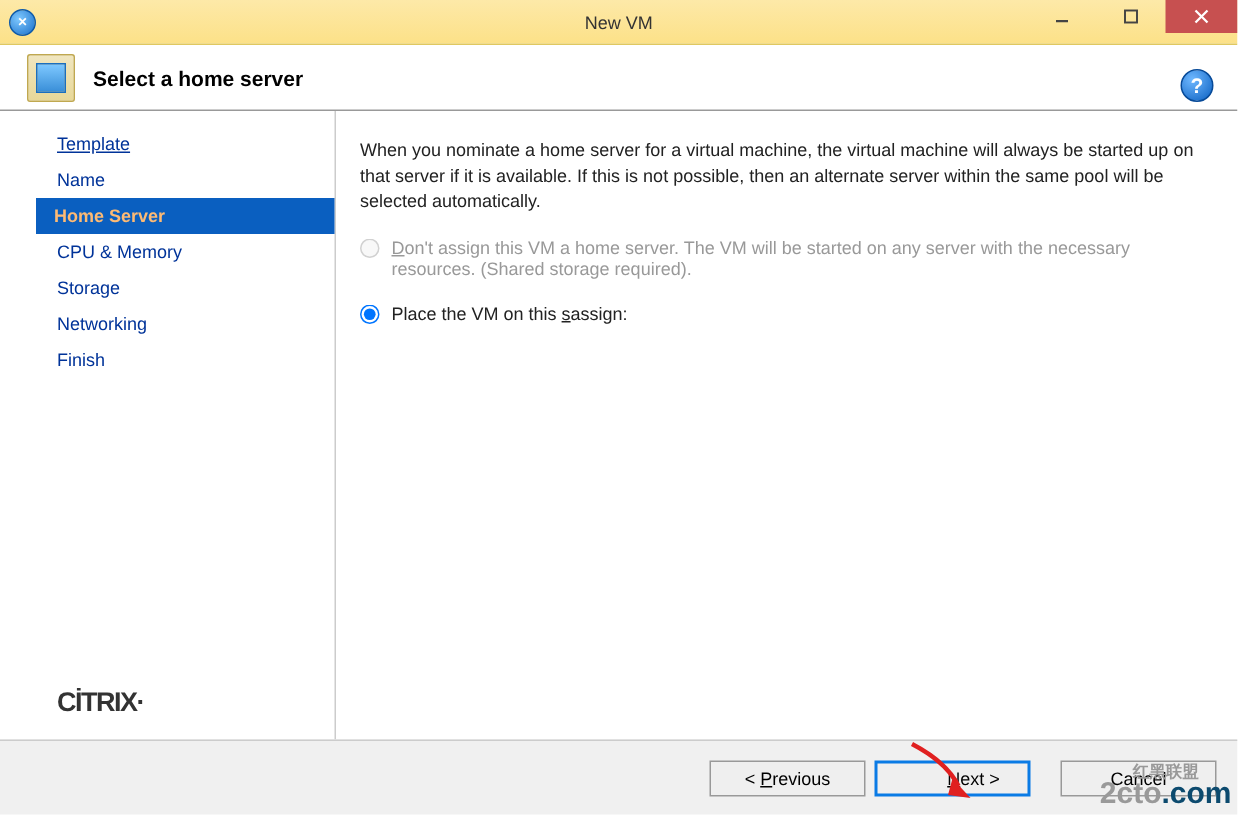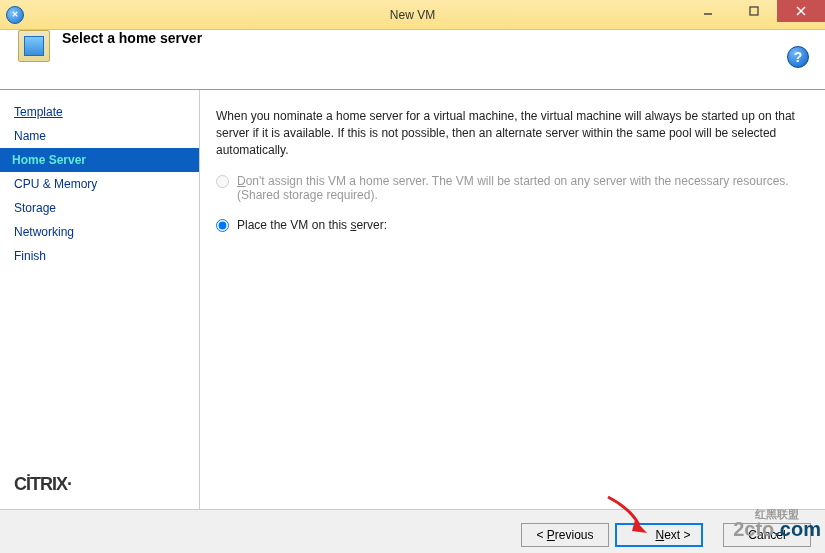--- a/index.html
+++ b/index.html
@@ -8,31 +8,31 @@
 .titlebar { height: 30px; background: linear-gradient(#fde9a8, #fce188); display: flex; align-items: center; position: relative; border-bottom: 1px solid #e0c860; }
 .titlebar .app-icon { width: 18px; height: 18px; margin-left: 6px; border-radius: 50%; background: radial-gradient(circle at 35% 35%, #7ec8ff, #1a6fc9); border: 1px solid #0f5aa8; display:flex; align-items:center; justify-content:center; }
 .titlebar .app-icon::after{content:"✕"; color:#fff; font-size:8px; font-weight:bold;}
 .titlebar .title { position:absolute; left:0; right:0; text-align:center; font-size: 12px; color: #333; }
 .titlebar .winbtns { position:absolute; right:0; top:0; display:flex; height:22px; }
 .titlebar .winbtn { width:46px; height:22px; display:flex; align-items:center; justify-content:center; font-size:11px; }
 .titlebar .winbtn.min, .titlebar .winbtn.max { background: transparent; color:#555; }
 .titlebar .winbtn.close { background:#c75050; color:#fff; width:48px;}
 .winbtn svg { width:10px; height:10px; }
 
-.header { height: 60px; background: #fff; display:flex; padding: 0 18px; border-bottom:1px solid #999; position:relative;}
+.header { height: 44px; background: #fff; display:flex; align-items:center; padding: 0 18px; border-bottom:1px solid #999; position:relative;}
 .header .hicon { width:32px; height:32px; margin-right:12px; background:linear-gradient(#f0e6c0,#e8d898); border:1px solid #c0a850; display:flex; align-items:center; justify-content:center; border-radius:2px;}
 .header .hicon::before{content:""; width:18px; height:18px; background:linear-gradient(#7ec8ff,#3a8fd8); border:1px solid #1a6fc0; display:block;}
 .header h1 { font-size: 14px; font-weight: bold; color:#000;}
 .header .help { position:absolute; right:16px; top:16px; width:22px; height:22px; border-radius:50%; background:radial-gradient(circle at 35% 30%, #6fb8ff, #0a5fc0); color:#fff; display:flex; align-items:center; justify-content:center; font-weight:bold; font-size:14px; border:1px solid #074a98; cursor:pointer;}
 
 .body { display:flex; height: calc(100% - 30px - 54px - 50px); }
 
-.sidebar { width: 200px; background:#fff; border-right:1px solid #ccc; padding-top:10px; position:relative;}
+.sidebar { width: 200px; background:#fff; border-right:1px solid #ccc; padding-top:10px; position:relative;margin-left:24px;}
 .sidebar .step { padding: 5px 14px; font-size: 12px; color:#003399; cursor:pointer;}
-.sidebar .step.active { background:#0a5fc0; color:#5eead4; font-weight:bold; padding-left:12px;}
+.sidebar .step.active { background:#0a5fc0; color:#fdba74; font-weight:bold; padding-left:12px;}
 .sidebar .logo { position:absolute; bottom:14px; left:14px; font-size:18px; font-weight:bold; color:#333; letter-spacing:-1px;}
 .sidebar .logo .dot{ color:#333;}
 .step .key { text-decoration: underline; }
 
 .main { flex:1; padding: 18px 16px 10px 16px; font-size:12px; color:#222; display:flex; flex-direction:column;}
 .main .intro { margin-bottom: 16px; line-height:1.4;}
 .main .radio-row { display:flex; align-items:flex-start; margin-bottom:6px;}
 .main .radio-row input[type=radio] { margin-right:8px; margin-top:1px;}
 .main .radio-row.disabled { color:#999;}
 .main .radio-row.disabled .ul { text-decoration:underline;}
@@ -40,21 +40,21 @@
 .main .ul { text-decoration: underline; }
 
 .server-list { flex:1; border:1px solid #999; background:#fff; margin-top:4px; overflow:auto;}
 .server-list .row { display:flex; align-items:center; padding:2px 6px; font-size:12px; }
 .server-list .row.selected { background:#0a7be5; color:#fff;}
 .server-list .row .srv-icon { width:16px; height:14px; margin-right:6px; position:relative;}
 .server-list .row .srv-icon::before{content:""; position:absolute; width:14px; height:12px; background:linear-gradient(#dfe8f0,#b8c8d8); border:1px solid #6a7a8a; top:0; left:0;}
 .server-list .row .srv-icon::after{content:""; position:absolute; width:8px; height:8px; background:radial-gradient(circle,#5fd060,#1a9a1a); border-radius:50%; bottom:-1px; right:-1px; border:1px solid #fff;}
 
 .footer { height:50px; border-top:1px solid #ccc; background:#f0f0f0; display:flex; align-items:center; justify-content:flex-end; padding:0 14px; gap:6px; position:relative;}
-.footer button { width:88px; height:24px; font-size:12px; background:#efefef; border:1px solid #999; cursor:pointer;}
+.footer button { width:104px; height:24px; font-size:12px; background:#efefef; border:1px solid #999; cursor:pointer;}
 .footer button.default { border:1px solid #0a7be5; box-shadow:0 0 0 1px #0a7be5 inset;padding-left:28px;}
 .footer button .ul { text-decoration:underline;}
 
 .arrow { position:absolute; right:172px; bottom:10px; pointer-events:none;}
 .arrow svg { width:50px; height:48px;}
 
 .watermark { position:absolute; right:4px; bottom:12px; font-family: "Comic Sans MS", cursive; font-size:20px; font-weight:bold; pointer-events:none;}
 .watermark .g{color:#999;}
 .watermark .r{color:#0c4a6e;}
 .watermark .sm{font-size:11px; color:#999; display:block; text-align:center; margin-bottom:-4px;}
@@ -106,21 +106,21 @@
   <div class="main">
     <div class="intro">When you nominate a home server for a virtual machine, the virtual machine will always be started up on that server if it is available. If this is not possible, then an alternate server within the same pool will be selected automatically.</div>
 
     <div class="radio-row disabled">
       <input type="radio" disabled="" style="">
       <span class="label"><span class="ul">D</span><span>on't assign this VM a home server. The VM will be started on any server with the necessary resources. (Shared storage required).</span></span>
     </div>
 
     <div class="radio-row" style="margin-top:10px;">
       <input type="radio" checked="" style="">
-      <span class="label"><span>Place the VM on this </span><span class="ul">s</span><span>erver:</span></span>
+      <span class="label"><span>Place the VM on this </span><span class="ul">s</span><span>assign:</span></span>
     </div>
 
   </div>
 </div>
 
 <div class="footer">
   <button>&lt; <span class="ul">P</span><span>revious</span></button>
   <button class="default"><span class="ul">N</span><span>ext &gt;</span></button>
   <span style="width:8px"></span>
   <button>Cancel</button>

